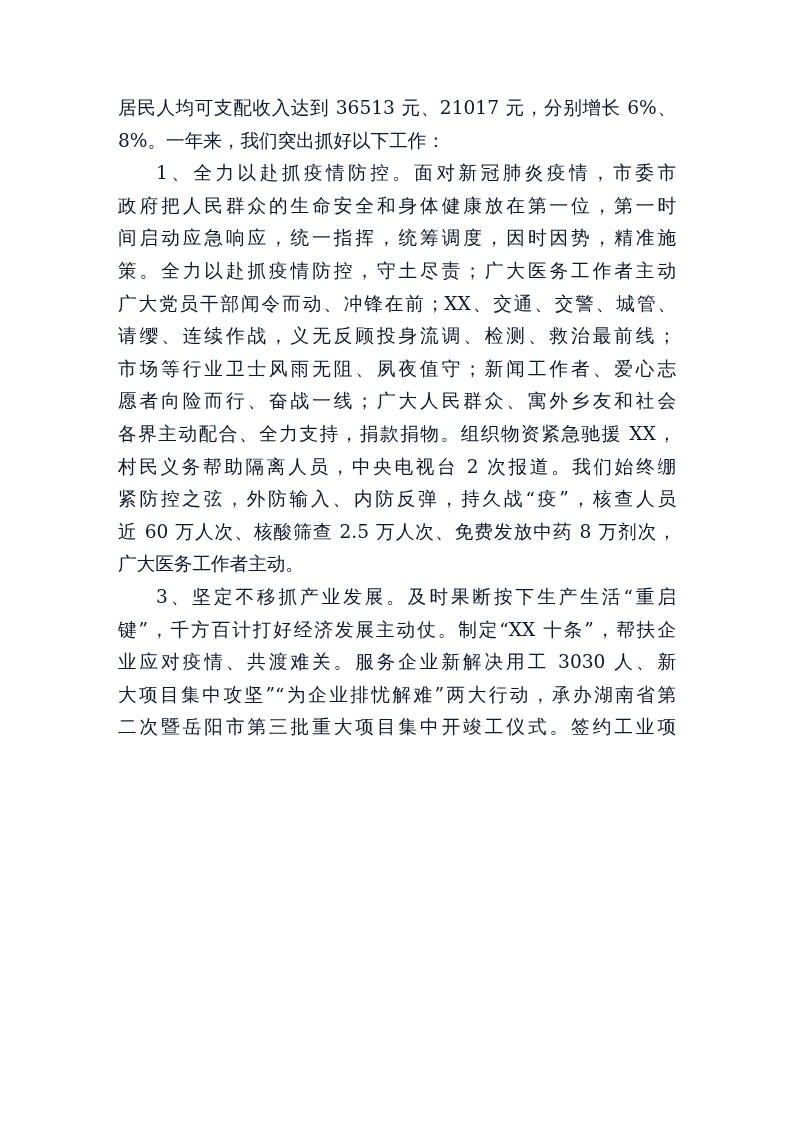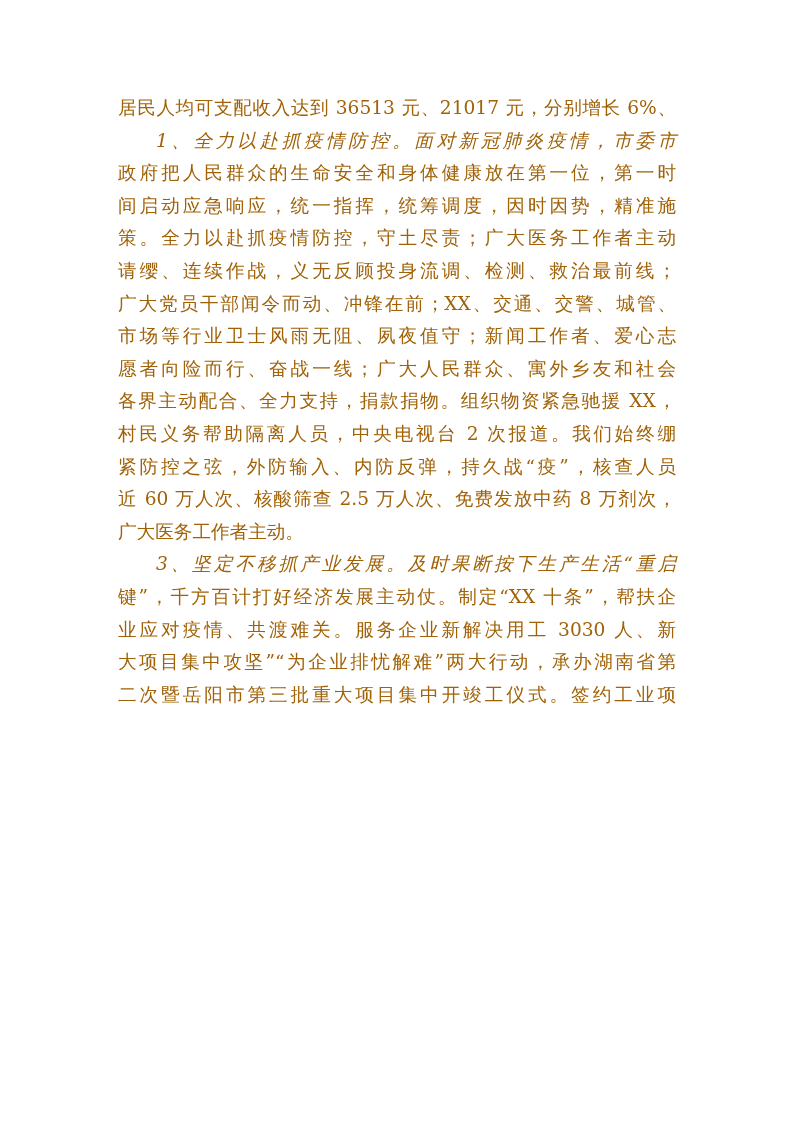--- a/index.html
+++ b/index.html
@@ -11,51 +11,51 @@
       width: 793px;
       height: 1122px;
       position: relative;
       overflow: hidden;
     }
     .page {
       position: absolute;
       left: 118px;
       top: 92px;
       width: 558px;
-      color: #a16207;
+      color: #0f172a;
       font-family: "DejaVu Serif", "Liberation Serif", serif;
       font-size: 18.6px;
       line-height: 32.6px;
     }
     .line {
       display: block;
       white-space: nowrap;
       text-align: justify;
       text-align-last: justify;
       height: 32.6px;
     }
     .line.last {
       text-align-last: left;
     }
     .line.indent {
       padding-left: 38px;
-      font-style: italic;
     }
   </style>
 </head>
 <body>
 
 <div class="page">
   <div class="line">居民人均可支配收入达到 36513 元、21017 元，分别增长 6%、</div>
+  <div class="line last">8%。一年来，我们突出抓好以下工作：</div>
   <div class="line indent">1、全力以赴抓疫情防控。面对新冠肺炎疫情，市委市</div>
   <div class="line">政府把人民群众的生命安全和身体健康放在第一位，第一时</div>
   <div class="line">间启动应急响应，统一指挥，统筹调度，因时因势，精准施</div>
   <div class="line">策。全力以赴抓疫情防控，守土尽责；广大医务工作者主动</div>
+  <div class="line">广大党员干部闻令而动、冲锋在前；XX、交通、交警、城管、</div>
   <div class="line">请缨、连续作战，义无反顾投身流调、检测、救治最前线；</div>
-  <div class="line">广大党员干部闻令而动、冲锋在前；XX、交通、交警、城管、</div>
   <div class="line">市场等行业卫士风雨无阻、夙夜值守；新闻工作者、爱心志</div>
   <div class="line">愿者向险而行、奋战一线；广大人民群众、寓外乡友和社会</div>
   <div class="line">各界主动配合、全力支持，捐款捐物。组织物资紧急驰援 XX，</div>
   <div class="line">村民义务帮助隔离人员，中央电视台 2 次报道。我们始终绷</div>
   <div class="line">紧防控之弦，外防输入、内防反弹，持久战“疫”，核查人员</div>
   <div class="line">近 60 万人次、核酸筛查 2.5 万人次、免费发放中药 8 万剂次，</div>
   <div class="line last">广大医务工作者主动。</div>
   <div class="line indent">3、坚定不移抓产业发展。及时果断按下生产生活“重启</div>
   <div class="line">键”，千方百计打好经济发展主动仗。制定“XX 十条”，帮扶企</div>
   <div class="line">业应对疫情、共渡难关。服务企业新解决用工 3030 人、新</div>

